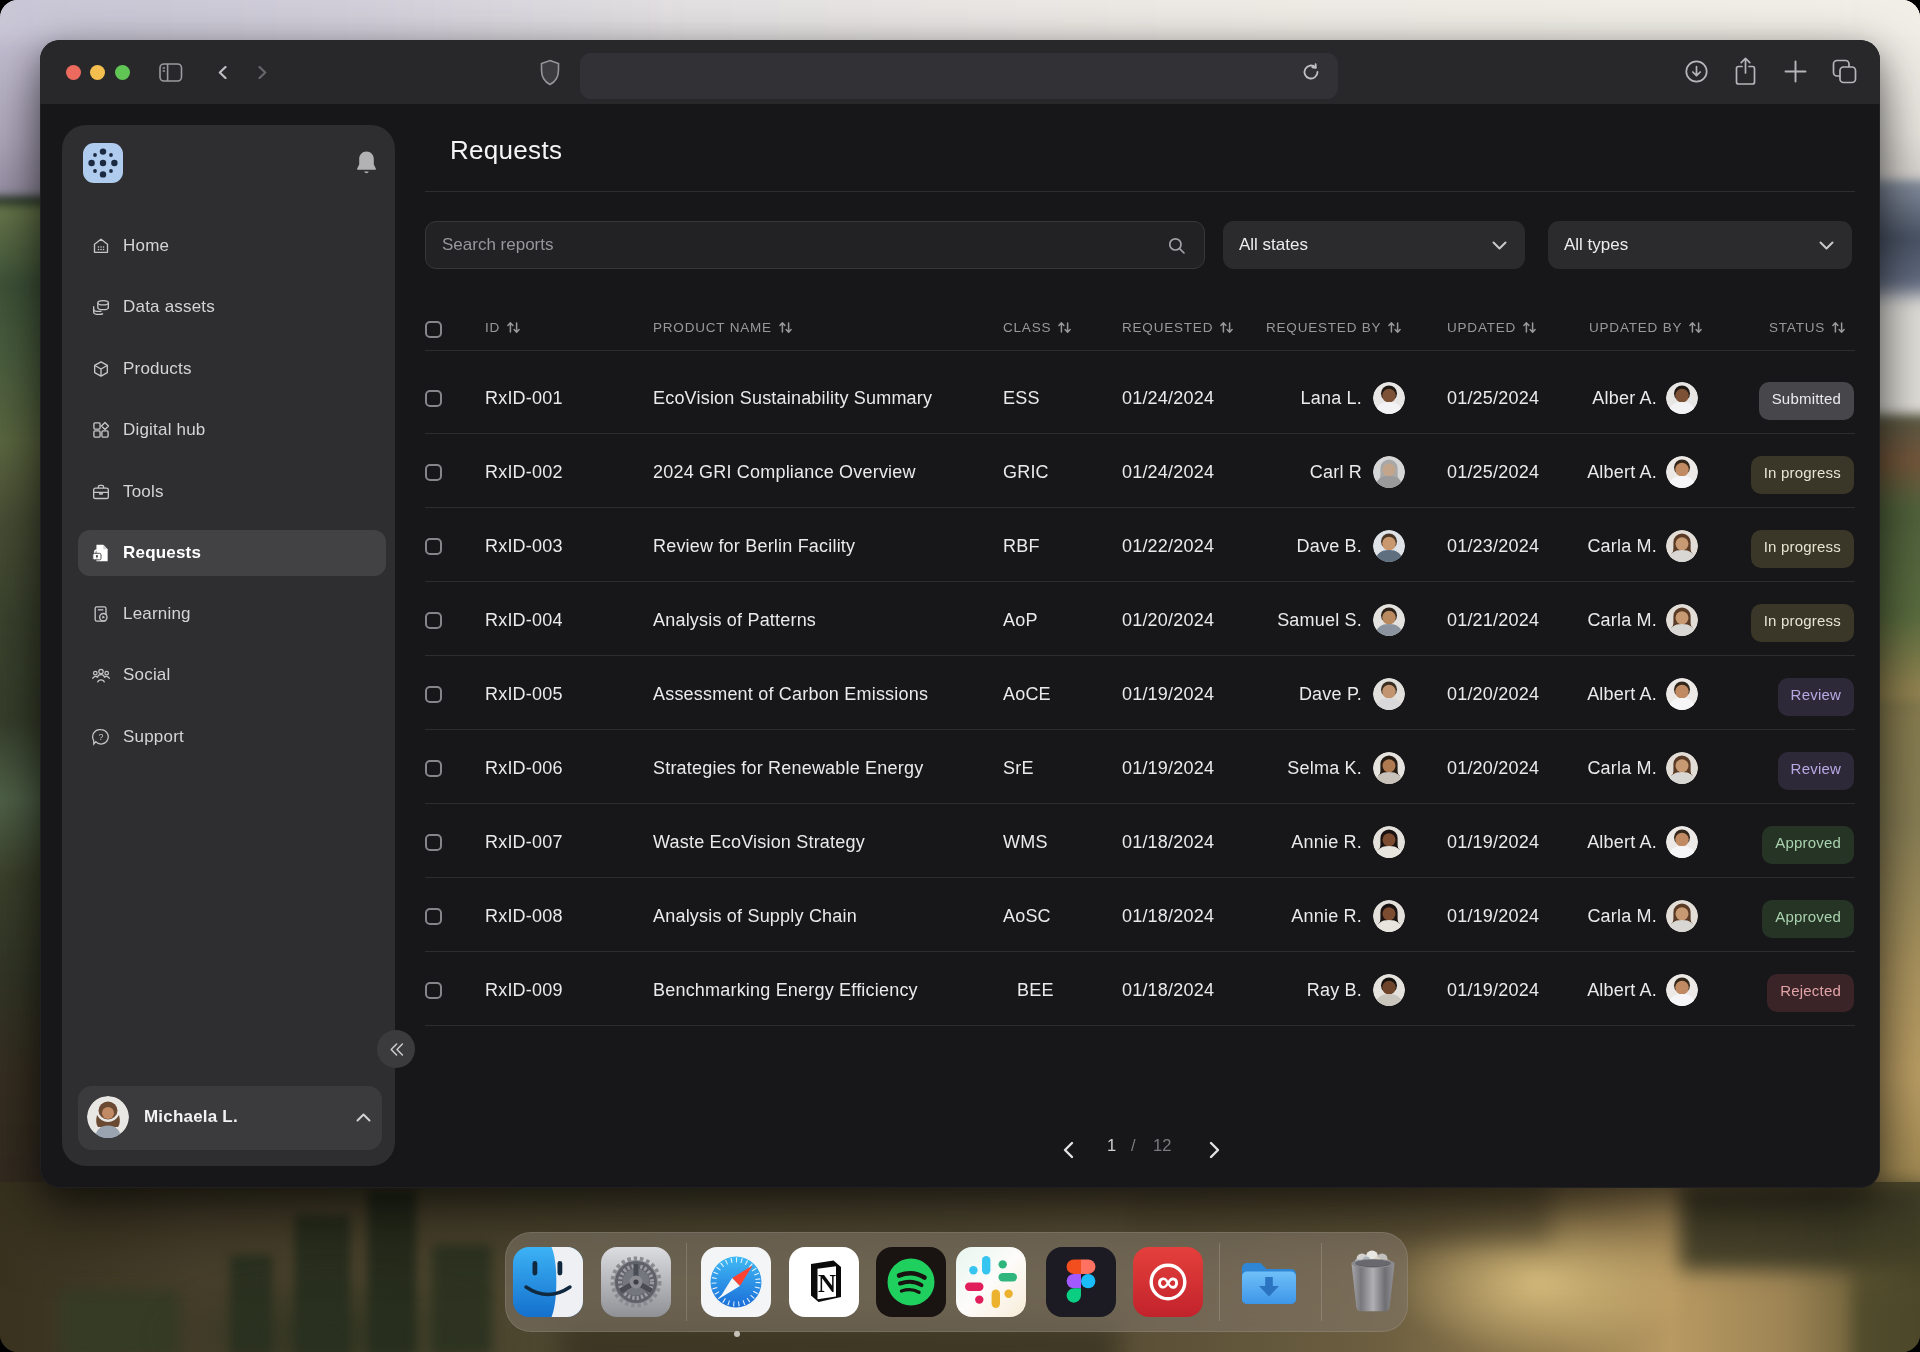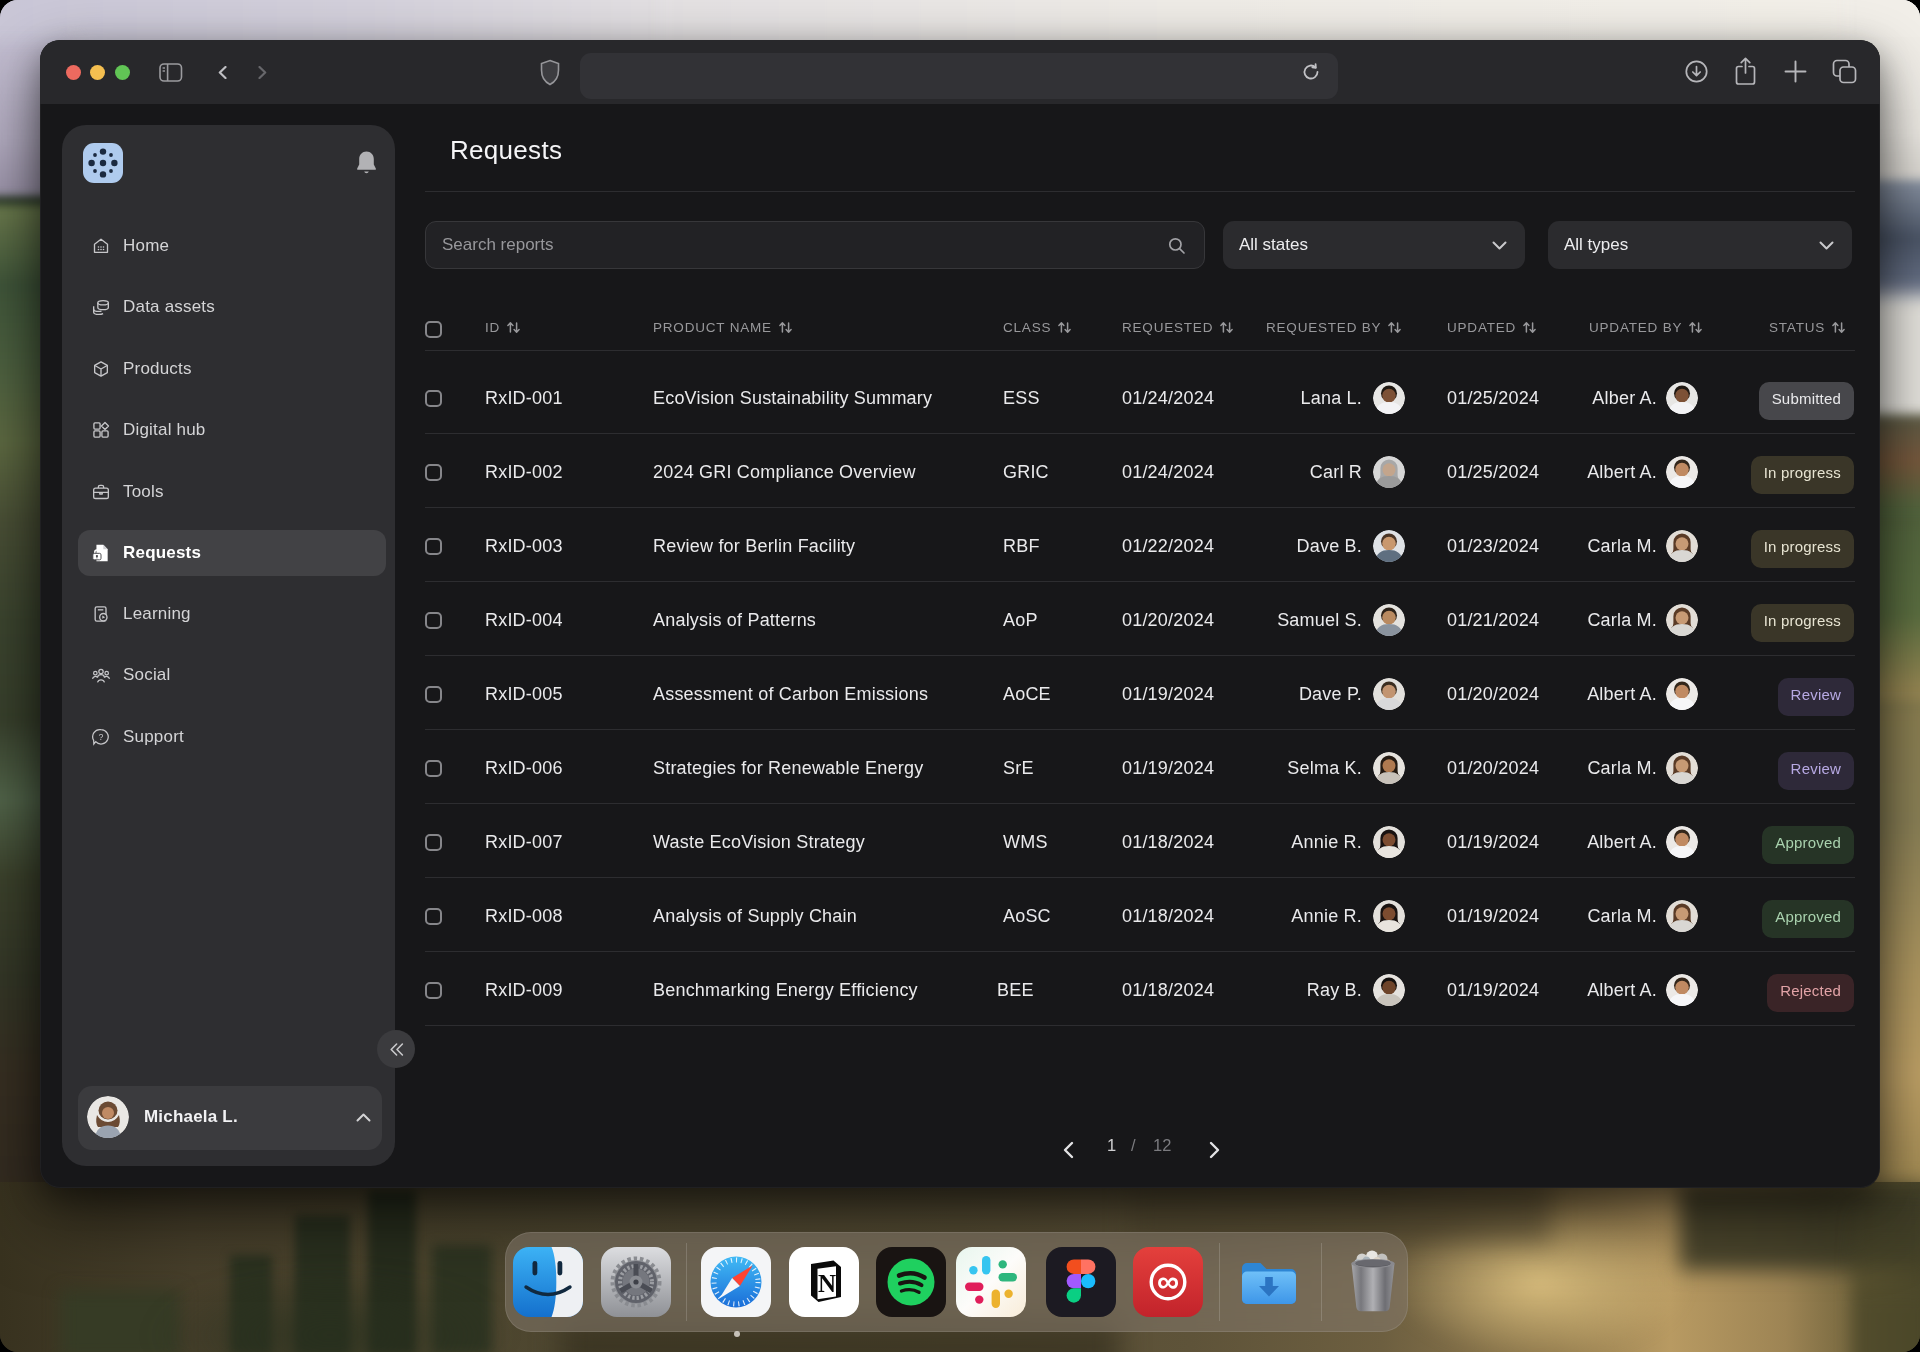--- a/index.html
+++ b/index.html
@@ -504,21 +504,21 @@
       <path d="M16 3.6 a8.6 8.6 0 0 1 8.6 8.6 v7 q0 3.2 2.2 4.8 h-21.6 q2.2-1.6 2.2-4.8 v-7 A8.6 8.6 0 0 1 16 3.6 Z" fill="#5a3b26"></path>
       <circle cx="16" cy="13.8" r="6.5" fill="#c79a74"></circle>
       <path d="M2 32 c1.2-9 6.2-12 14-12 s12.8 3 14 12 z" fill="#d9d7d3"></path>
     </svg>
   <span class="pill" style="background:#263426;color:#a9d2ae">Approved</span>
 </div>
 <div class="row" style="top:974px">
   <div class="cb" style="left:0;top:7.5px"></div>
   <span class="cell" style="left:60px">RxID-009</span>
   <span class="cell" style="left:228px">Benchmarking Energy Efficiency</span>
-  <span class="cell" style="left:572px">BEE</span>
+  <span class="cell" style="left:592px">BEE</span>
   <span class="cell" style="left:697px">01/18/2024</span>
   <span class="cell" style="right:493px">Ray B.</span>
   <svg class="av" style="left:948px" viewBox="0 0 32 32">
       <circle cx="16" cy="16" r="16" fill="#e5e2de"></circle>
       <circle cx="16" cy="11.4" r="8" fill="#14100e"></circle>
       <circle cx="16" cy="13.6" r="6.8" fill="#6e442a"></circle>
       <path d="M2 32 c1.2-9 6.2-12 14-12 s12.8 3 14 12 z" fill="#c9c4bc"></path>
     </svg>
   <span class="cell" style="left:1022px">01/19/2024</span>
   <span class="cell" style="right:198px">Albert A.</span>

